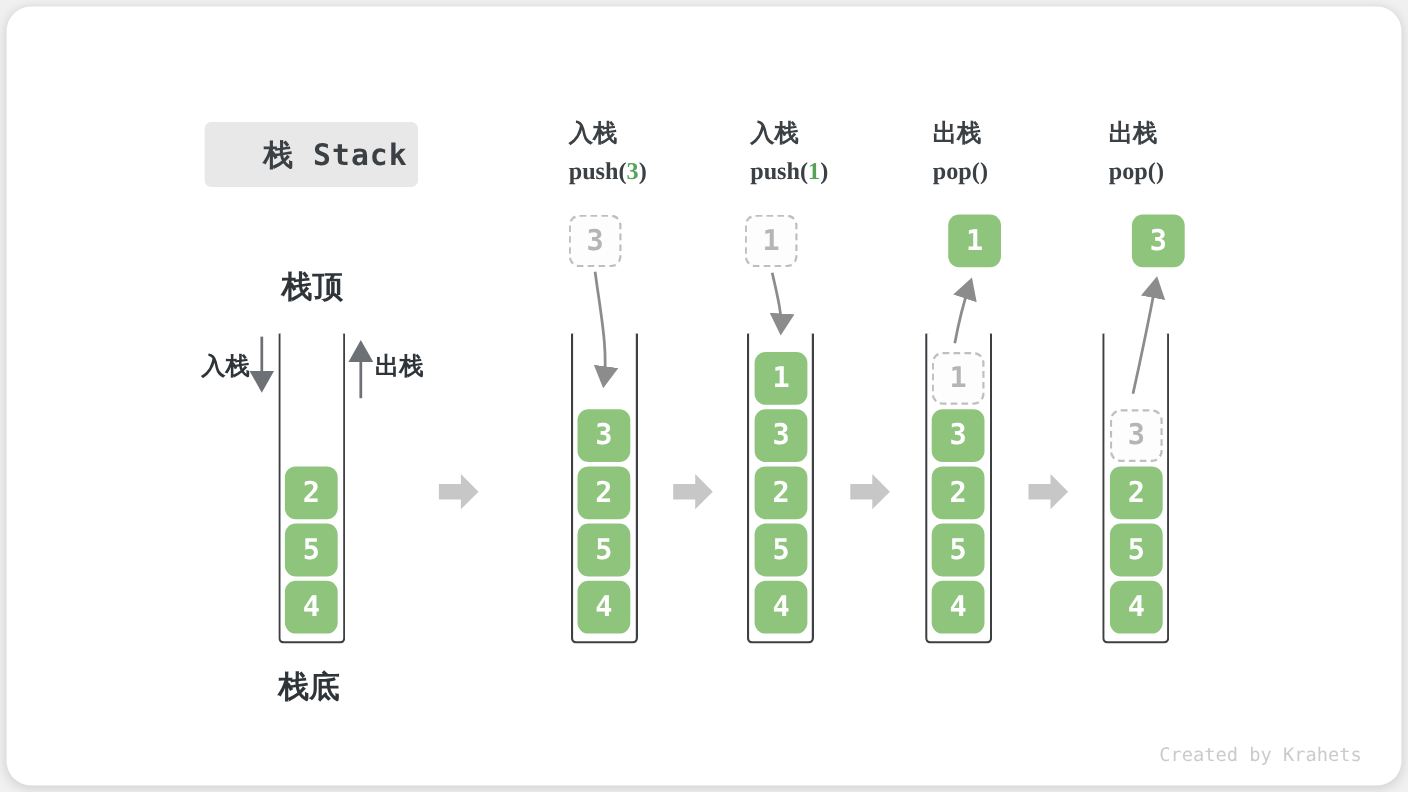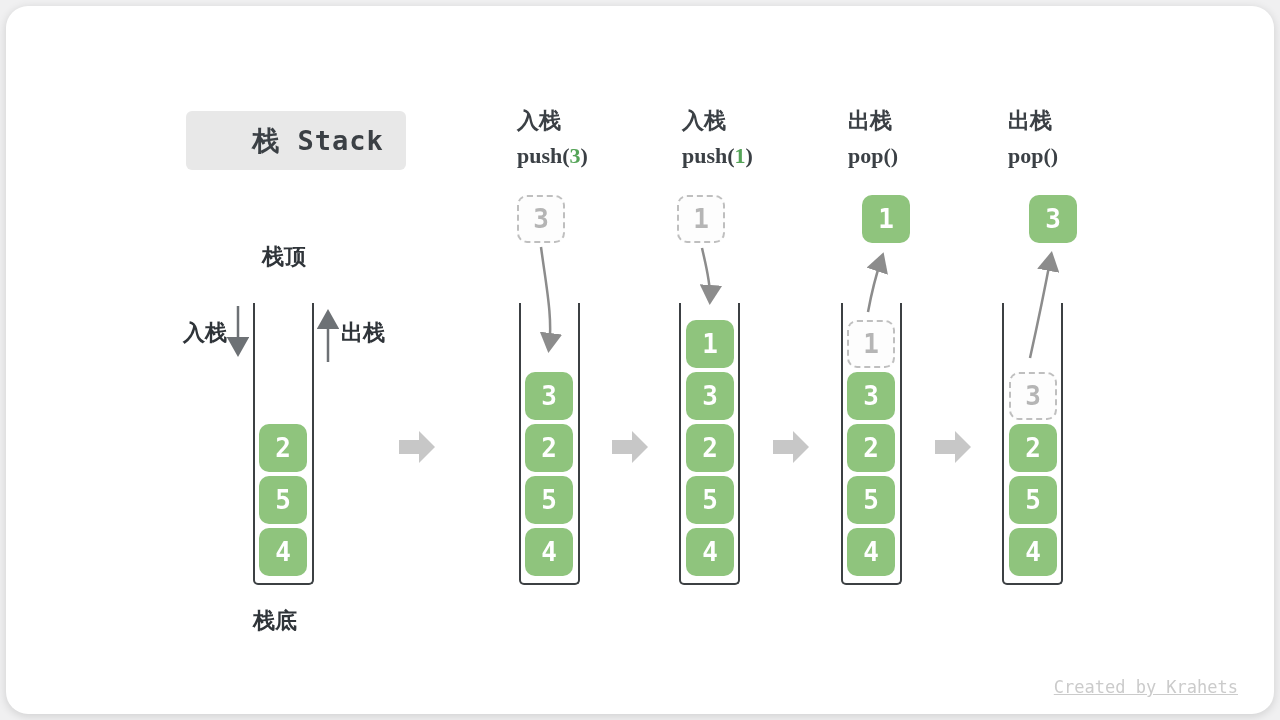--- a/index.html
+++ b/index.html
@@ -8,39 +8,39 @@
 
   .card {
     position: absolute; left: 6px; top: 6px; right: 6px; bottom: 6px;
     background: #ffffff; border-radius: 22px;
     box-shadow: 0 2px 10px rgba(0,0,0,0.14);
   }
   .stage { position: absolute; left: 0; top: 0; width: 1280px; height: 720px; }
 
   
   .title-box {
-    position: absolute; left: 186px; top: 111px; width: 220px; height: 59px;
+    position: absolute; left: 186px; top: 111px; width: 194px; height: 59px;
     background: #e8e8e8; border-radius: 6px;
     display: flex; align-items: center; justify-content: center;
     font-family: "DejaVu Sans Mono", monospace;
     font-size: 27px; font-weight: bold; color: #3b4045; letter-spacing: 1px; padding-left: 44px;
   }
 
   
   .col-head { position: absolute; top: 108px; width: 160px; }
   .col-head .cn { font-size: 22px; font-weight: bold; color: #3b4045; line-height: 26px; }
   .col-head .fn {
     font-family: Liberation Serif, serif; font-size: 22px; color: #3b4045;
     line-height: 26px; margin-top: 9px; font-weight: bold;
   }
   .col-head .fn .arg { color: #55a458; }
   .ch1 { left: 517px; } .ch2 { left: 682px; } .ch3 { left: 848px; } .ch4 { left: 1008px; }
 
   
-  .lbl { position: absolute; font-size: 22px; font-weight: bold; color: #2f3439; }
+  .lbl { position: absolute; font-size: 28px; font-weight: bold; color: #2f3439; }
   .lbl-top    { left: 253px; top: 242px; width: 62px; text-align: center; }
   .lbl-bottom { left: 253px; top: 606px; width: 72px; text-align: left; }
   .lbl-push   { left: 183px; top: 318px; font-size: 22px; }
   .lbl-pop    { left: 341px; top: 318px; font-size: 22px; }
 
   
   .container {
     position: absolute; top: 303px; width: 61px; height: 282px;
     border-left: 2px solid #3c4043; border-right: 2px solid #3c4043;
     border-bottom: 2px solid #3c4043;
@@ -70,21 +70,21 @@
   
   .f-row { top: 195px; }
   .fd3 { left: 517px; } .fd1 { left: 677px; }
   .fg1 { left: 862px; } .fg3 { left: 1029px; }
 
   
   svg.overlay { position: absolute; left: 0; top: 0; width: 1280px; height: 720px; pointer-events: none; }
 
   .watermark {
     position: absolute; right: 42px; bottom: 23px;
-    font-family: "DejaVu Sans Mono", monospace; font-size: 17px; color: #cbcbcb; text-decoration: underline;
+    font-family: "DejaVu Sans Mono", monospace; font-size: 17px; color: #cbcbcb;
   }
 </style>
 </head>
 <body>
 
 <div class="card"></div>
 <div class="stage">
 
   <div class="title-box">栈 Stack</div>
 

